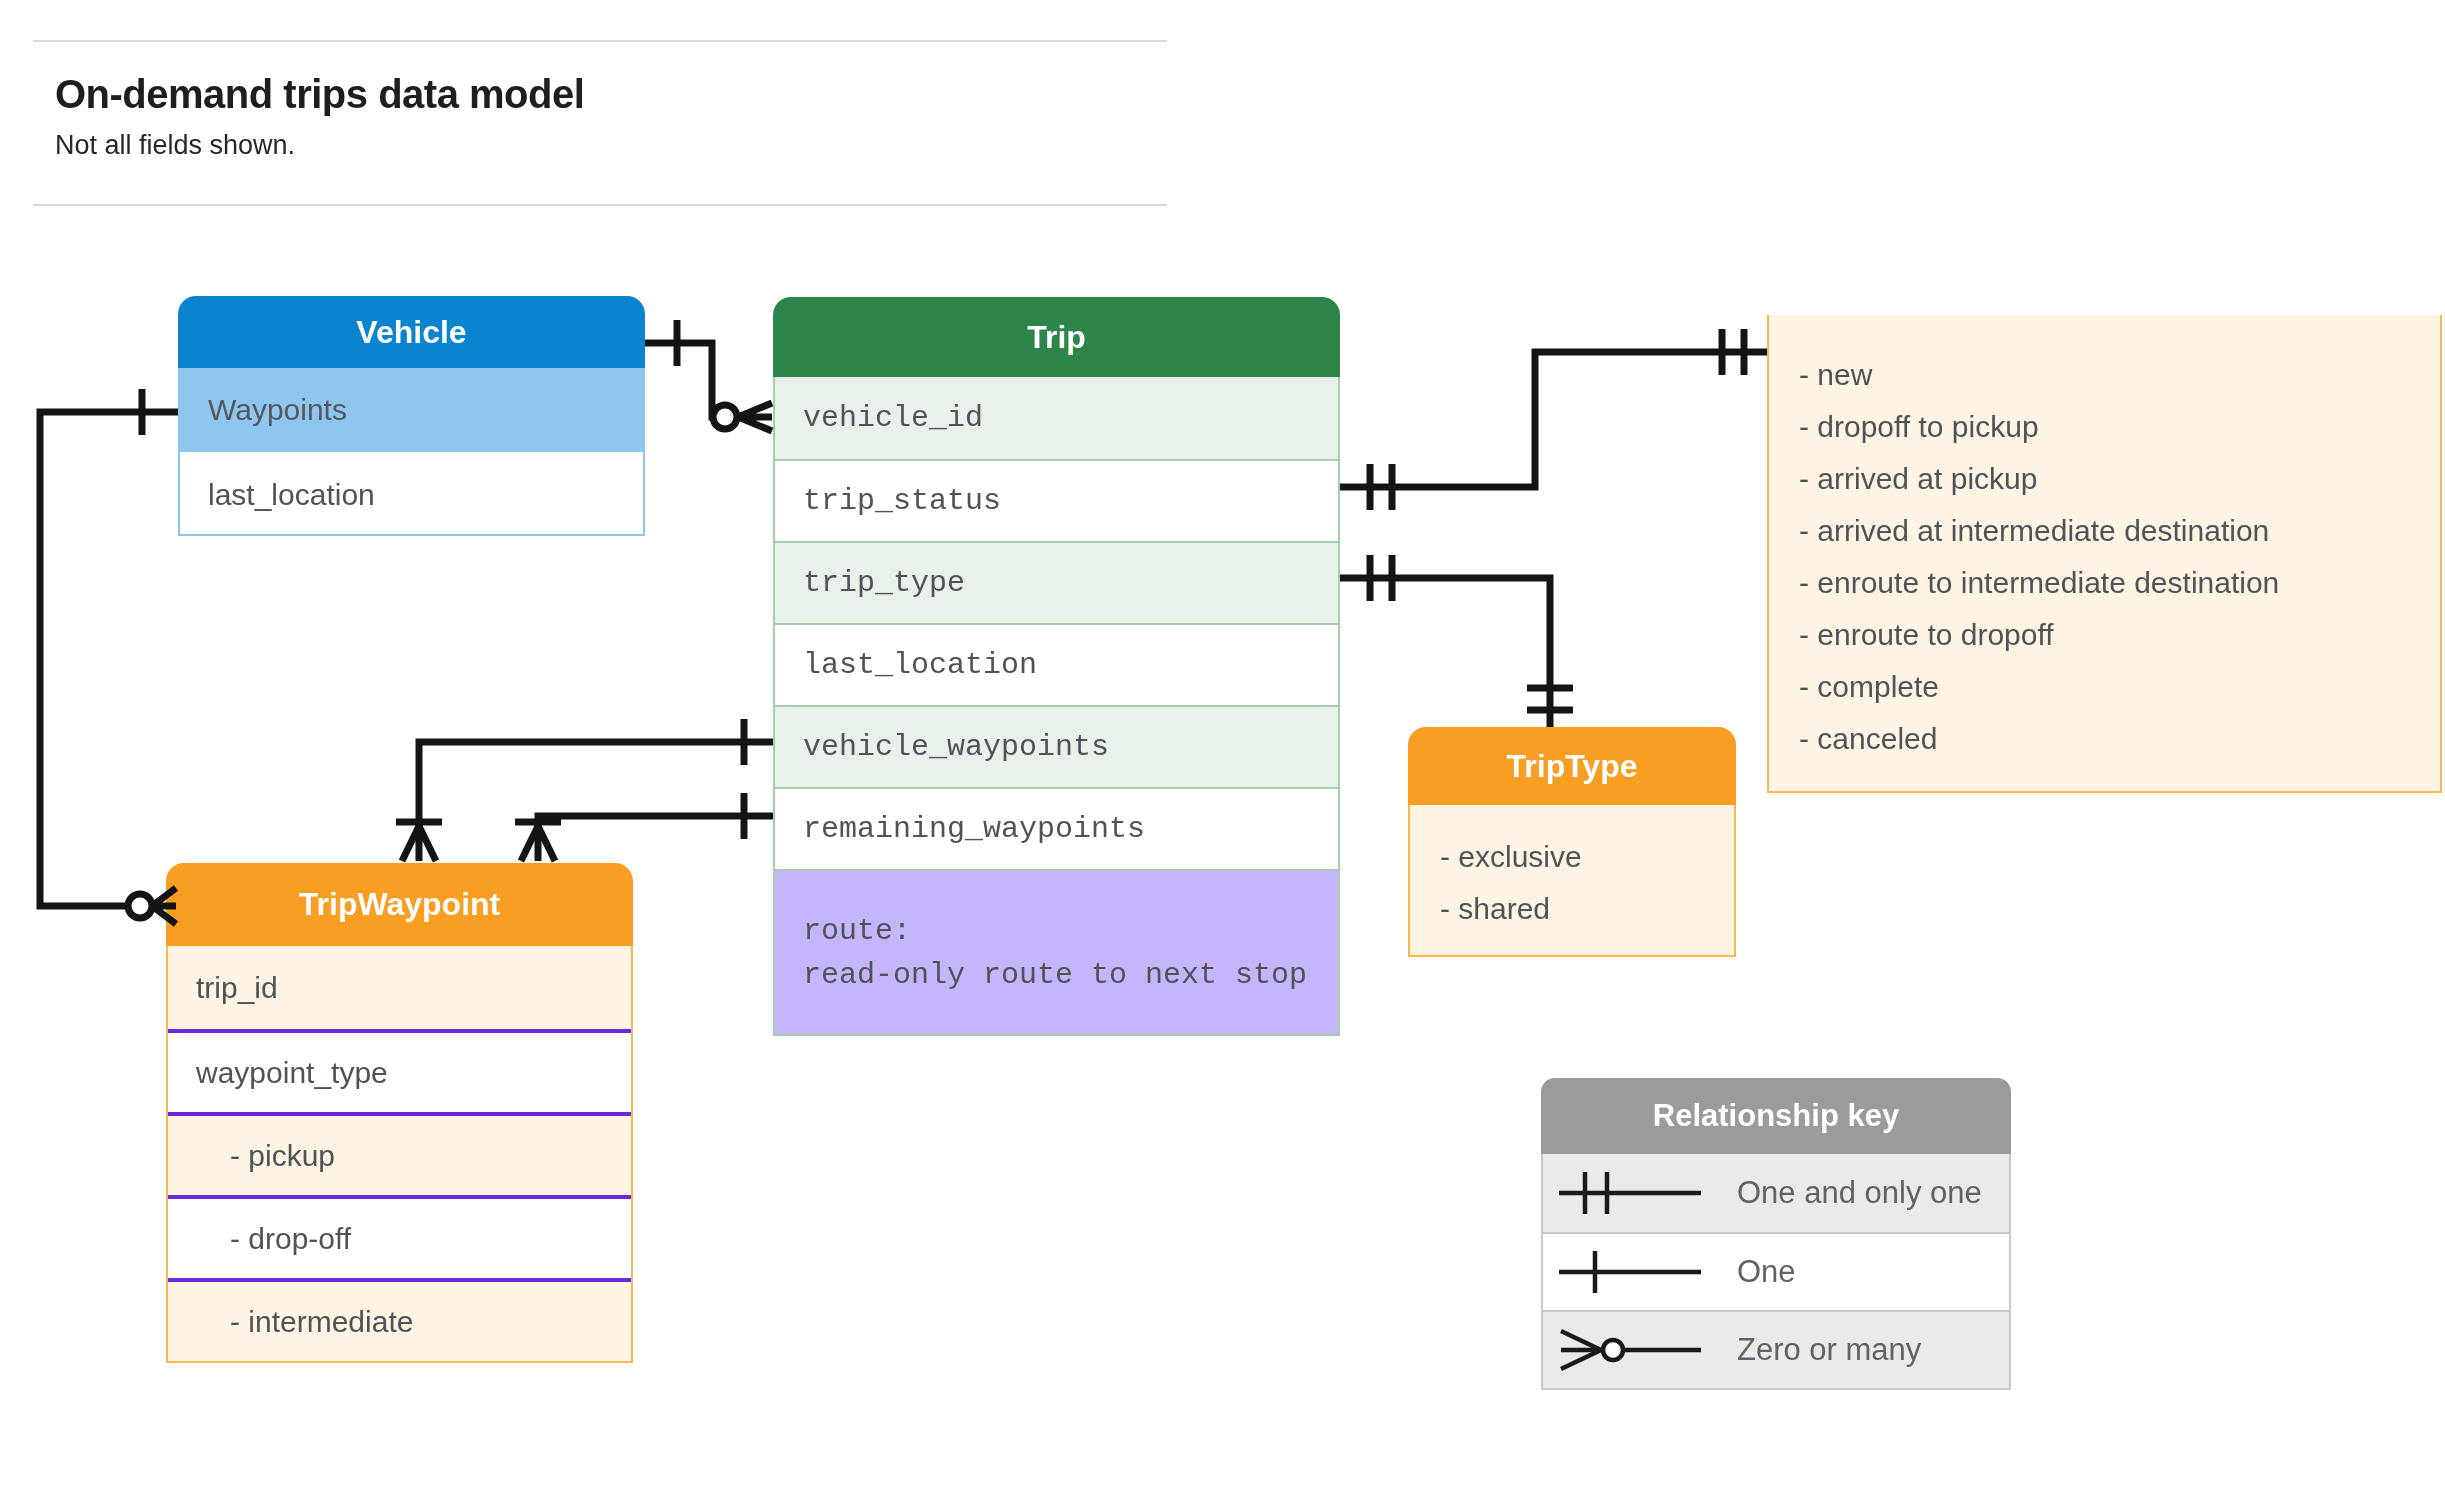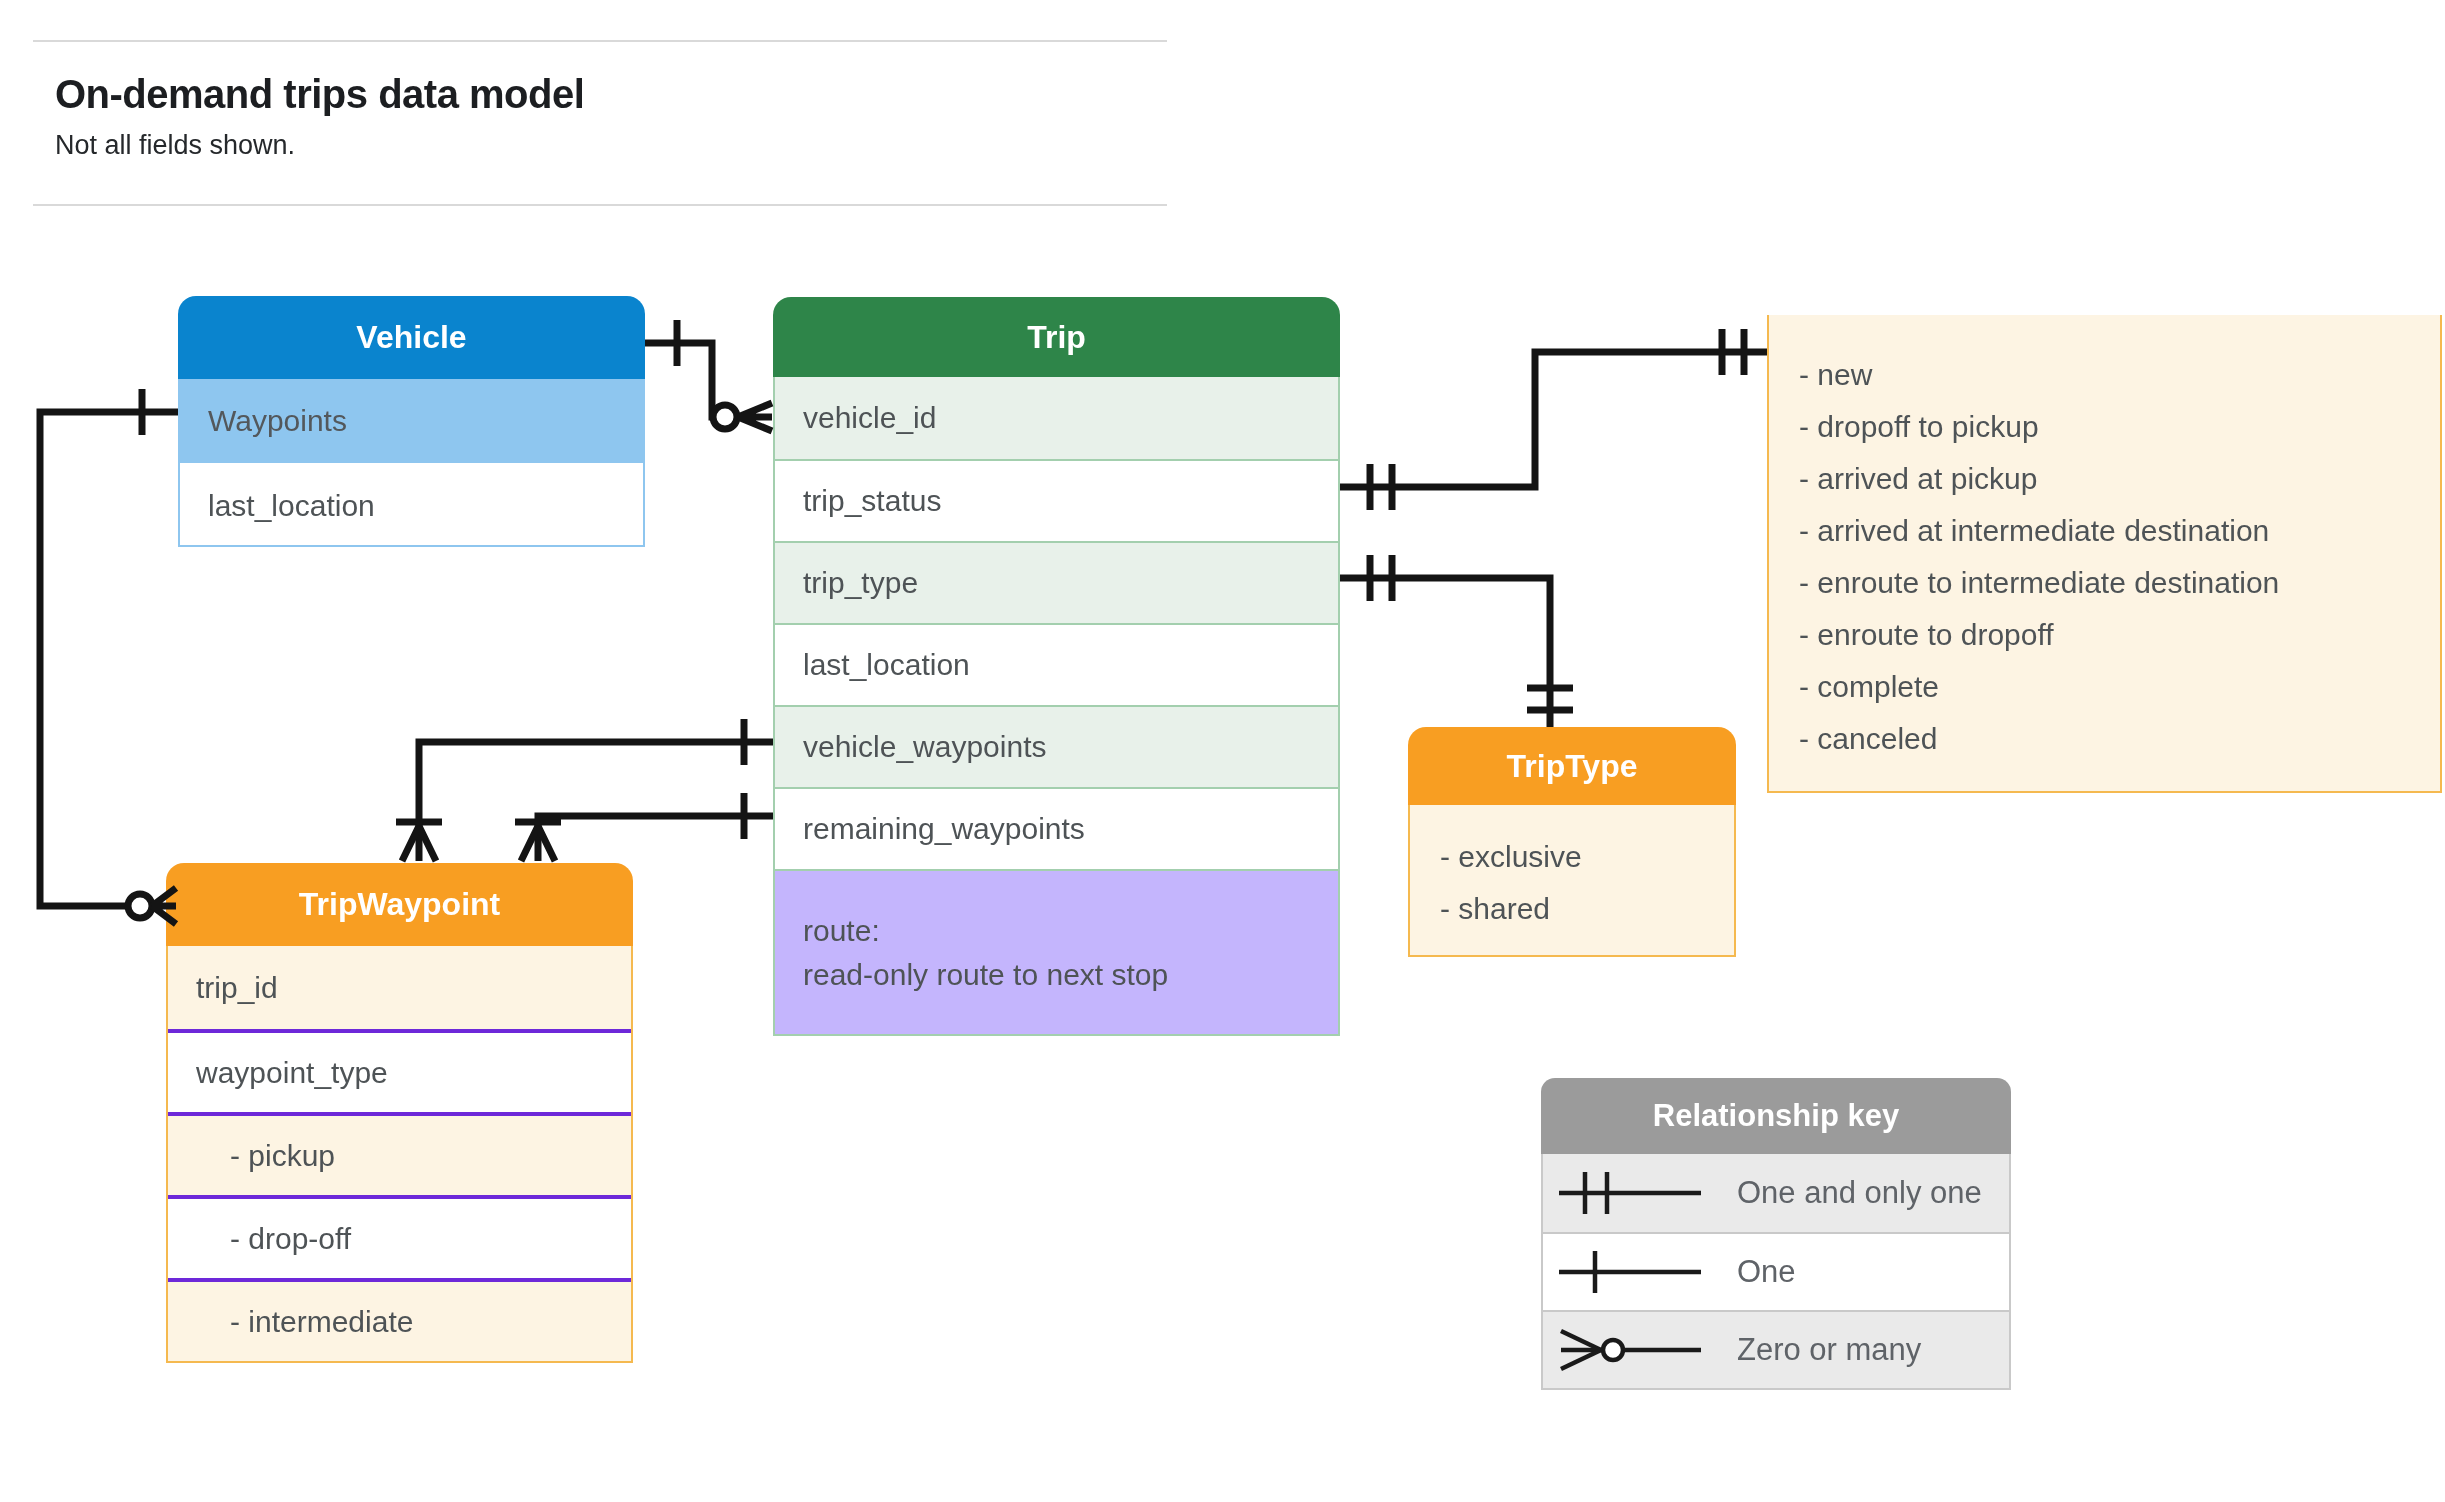--- a/index.html
+++ b/index.html
@@ -21,28 +21,28 @@
     border-radius:18px 18px 0 0;
   }
   .entity .body{background:#ffffff;}
   .entity .row{
     display:flex;align-items:center;box-sizing:border-box;
     padding-left:28px;font-size:30px;color:#4e5356;
   }
   .entity .row.indent{padding-left:62px;}
 
   
-  .vehicle .hdr{background:#0a84ce;height:83px;}
+  .vehicle .hdr{background:#0a84ce;height:72px;}
   .vehicle .body{border:2px solid #8ec6ef;border-top:none;}
   .vehicle .row-wp{background:#8ec6ef;height:84px;color:#53585c;}
   .vehicle .row-ll{background:#ffffff;height:82px;border-top:4px solid #ffffff;}
 
   
   .trip .hdr{background:#2e8549;height:80px;}
-  .trip .body{border:2px solid #a3cfae;border-top:none;}
+  .trip .body{border:2px solid #a3cfae;border-top:none;font-family:Liberation Mono, monospace;}
   .trip .row{height:82px;border-top:2px solid #a3cfae;}
   .trip .row:first-child{border-top:none;}
   .trip .row.g{background:#e8f1ea;}
   .trip .row.w{background:#ffffff;}
   .trip .row-route{
     height:165px;background:#c4b5fd;flex-direction:column;
     align-items:flex-start;justify-content:center;gap:10px;
   }
   .trip .row-route span{line-height:34px;}
 

